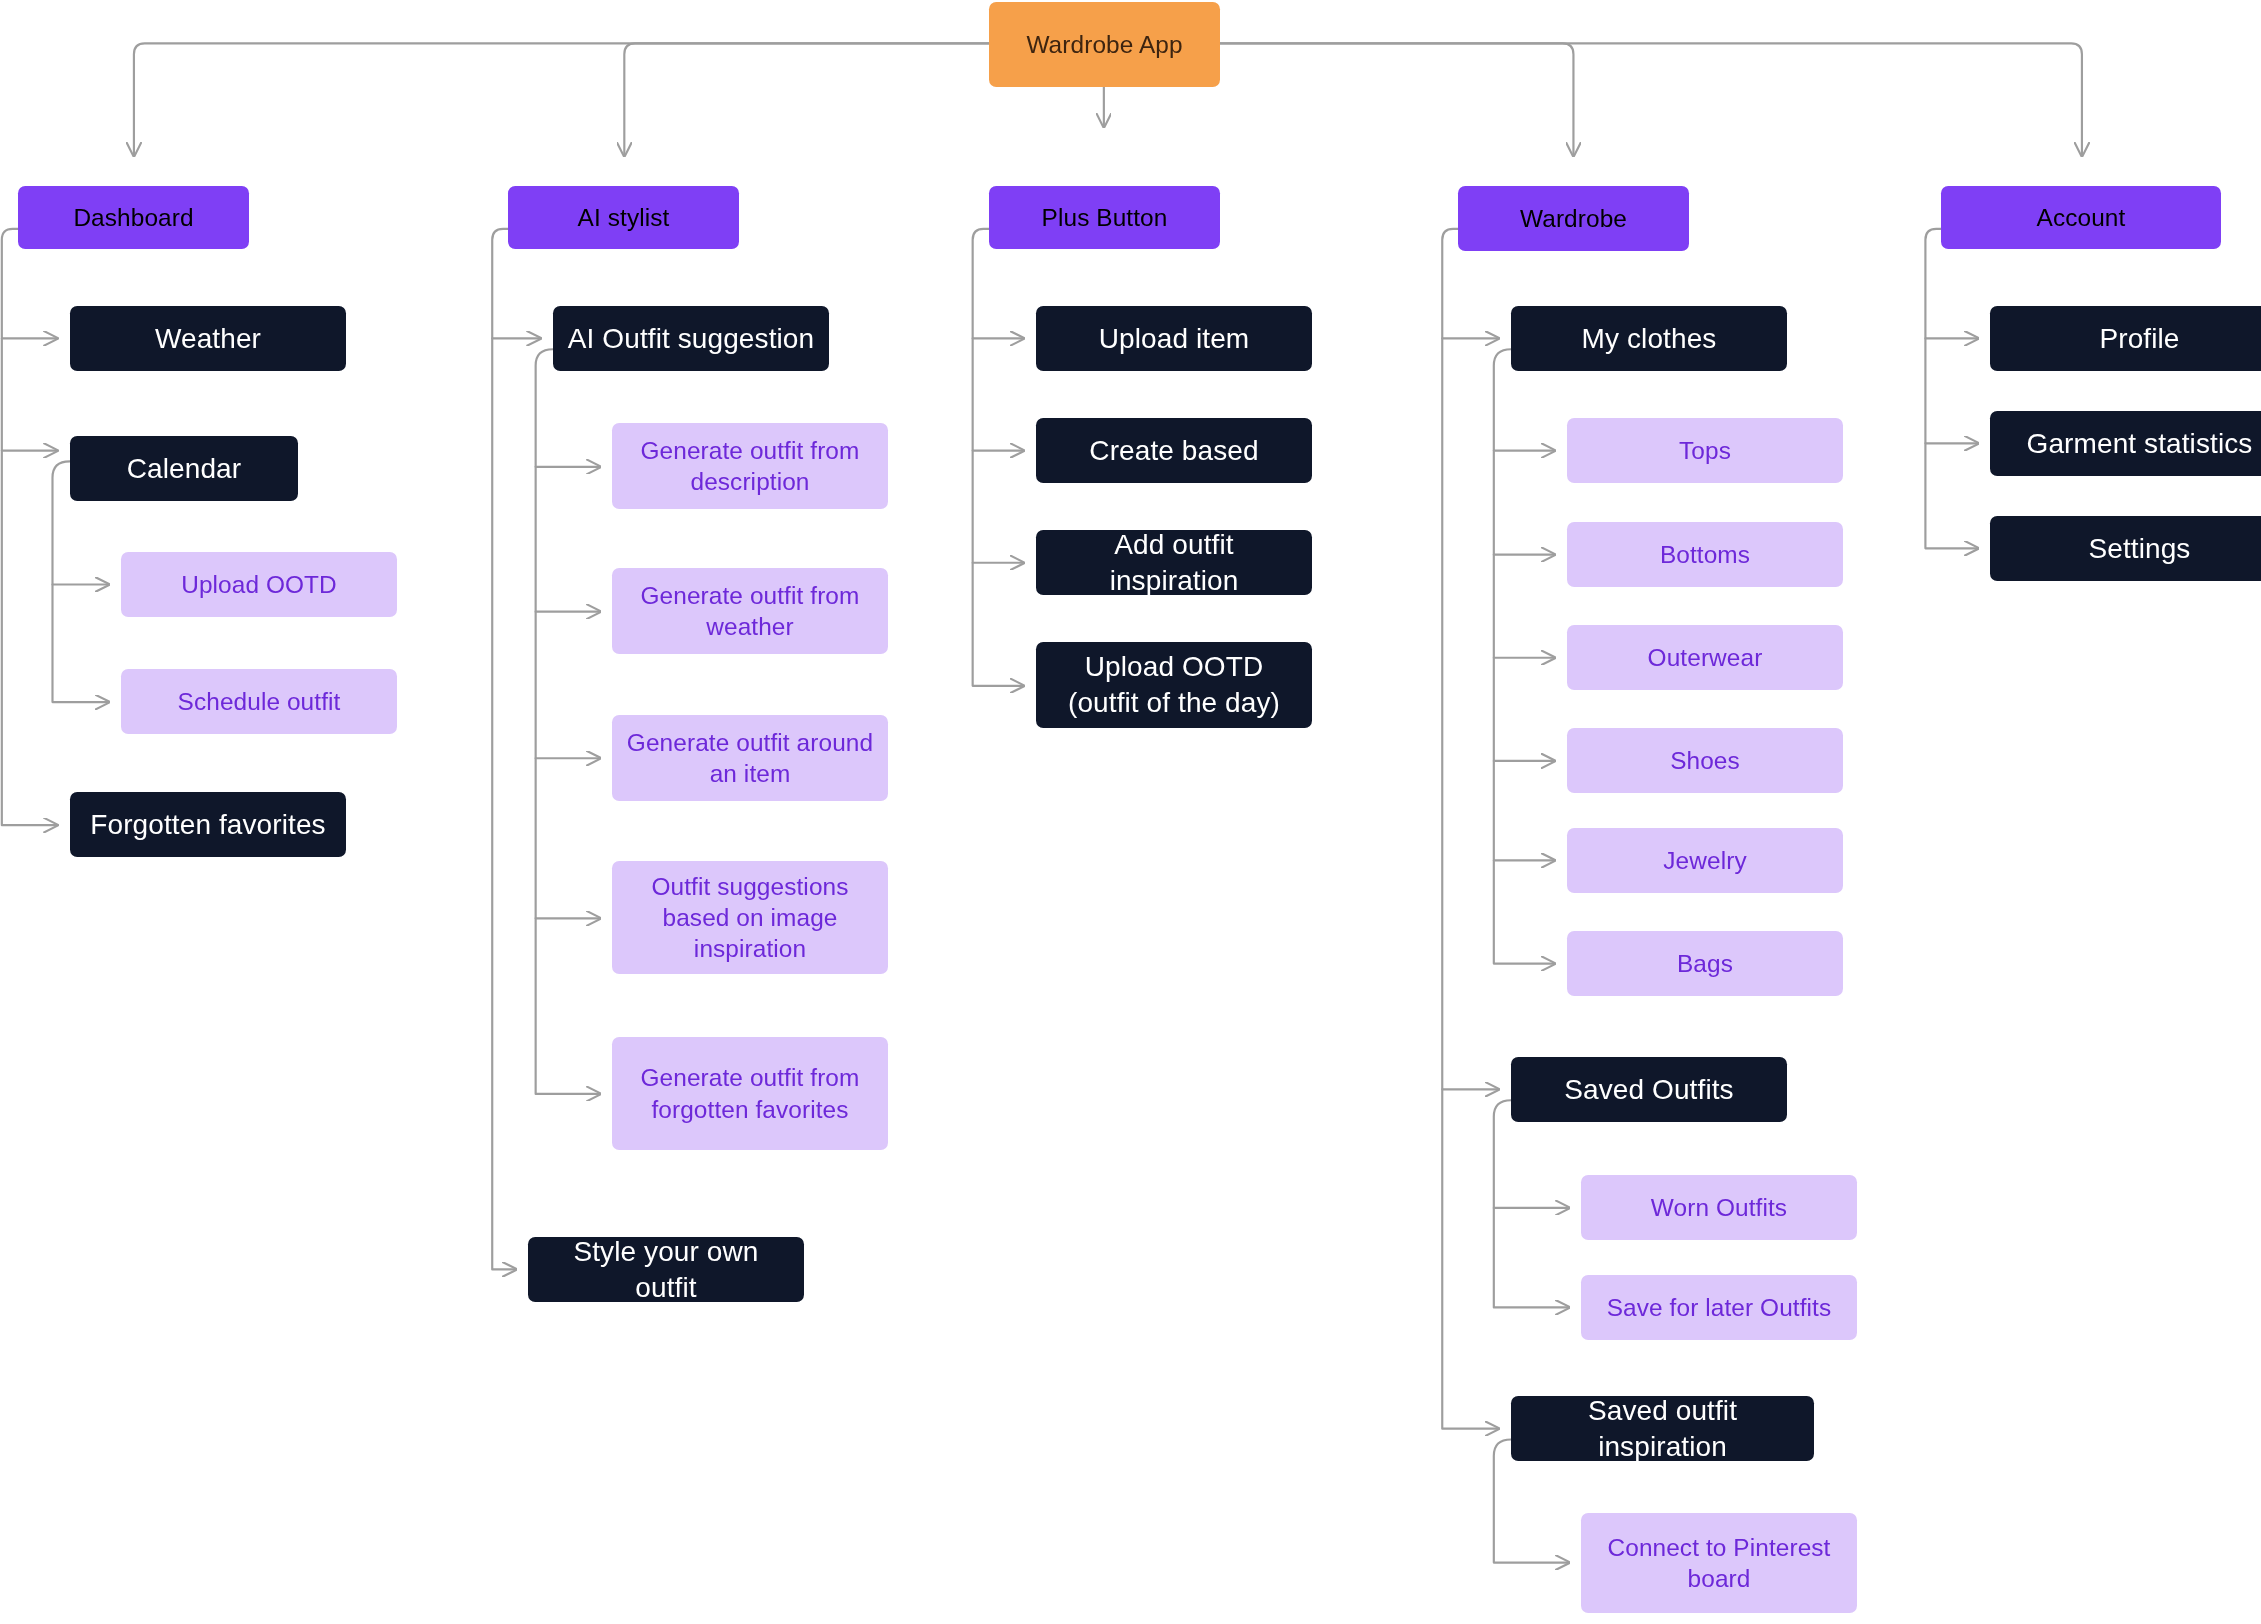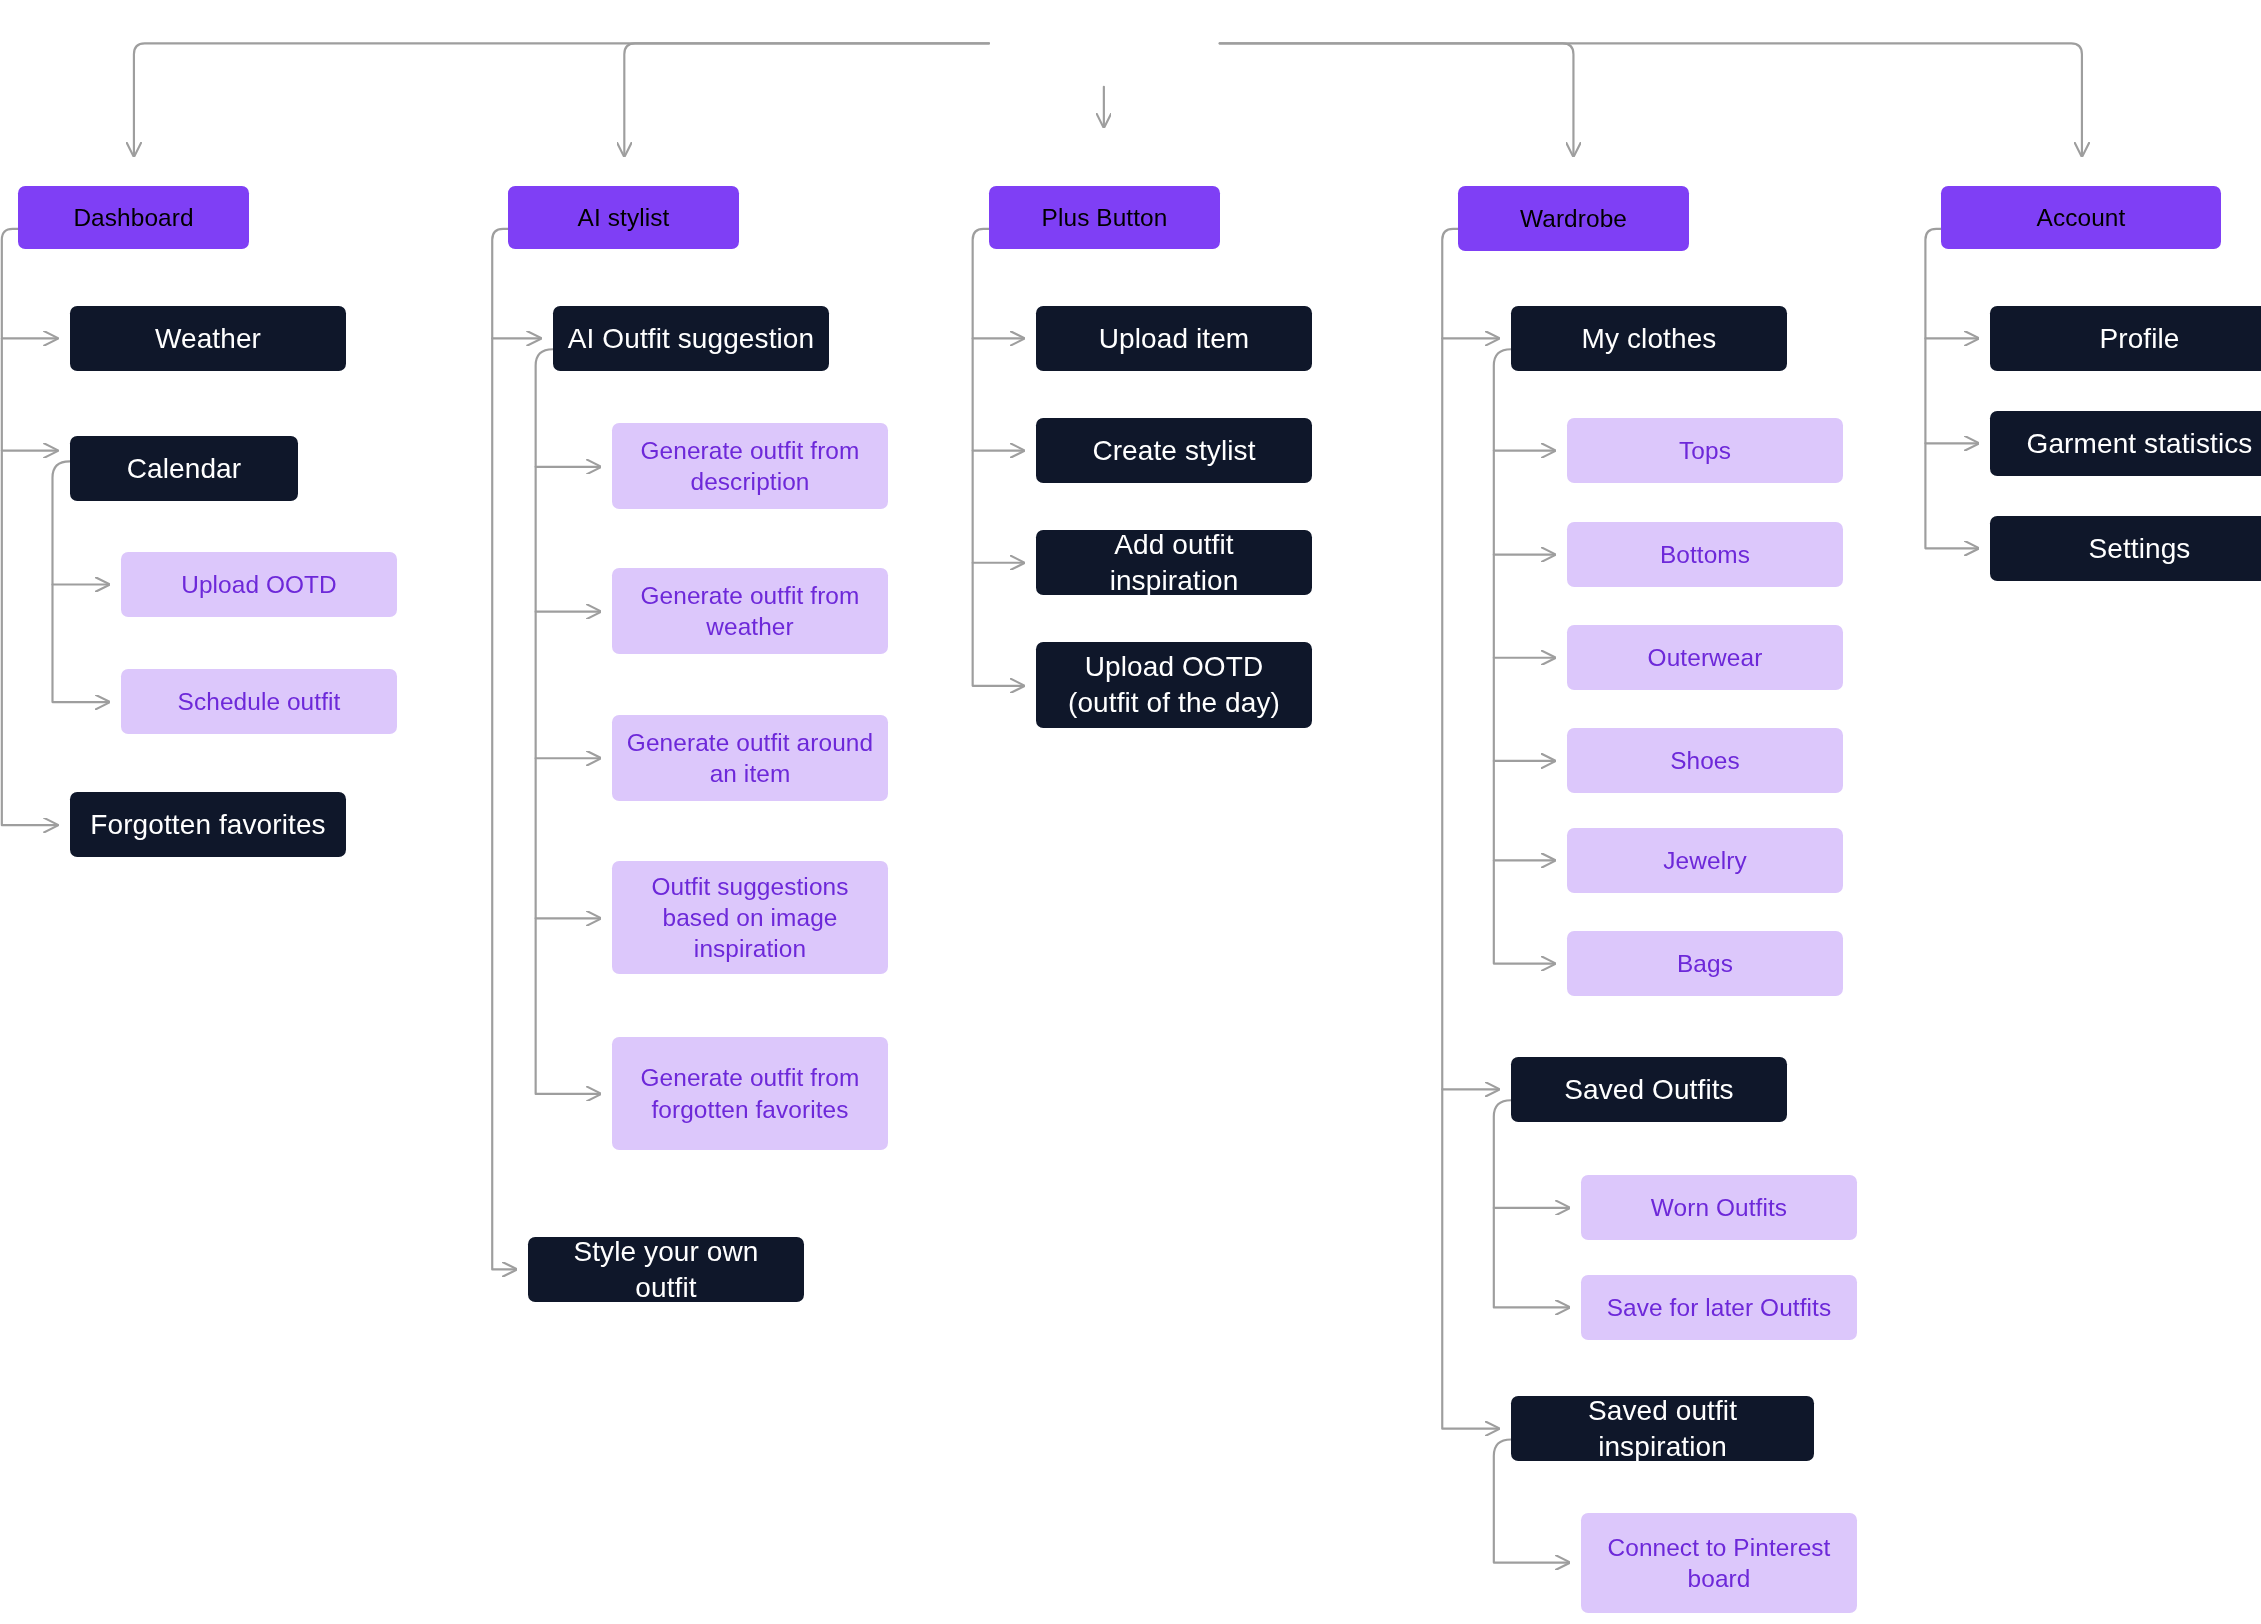--- a/index.html
+++ b/index.html
@@ -110,40 +110,41 @@
       <path d="M 1670 1216 Q 1651 1216 1651 1234 L 1651 1335 L 1734 1335" marker-end="url(#arrow)"></path>
       <path d="M 1651 1335 L 1651 1445 L 1734 1445" marker-end="url(#arrow)"></path>
       <path d="M 1670 1591 Q 1651 1591 1651 1609 L 1651 1727 L 1734 1727" marker-end="url(#arrow)"></path>
 
       <path d="M 2146 253 L 2140 253 Q 2128 253 2128 265 L 2128 374 L 2186 374" marker-end="url(#arrow)"></path>
       <path d="M 2128 374 L 2128 490 L 2186 490" marker-end="url(#arrow)"></path>
       <path d="M 2128 490 L 2128 606 L 2186 606" marker-end="url(#arrow)"></path>
     </g>
   </svg>
 
+  <div class="node lvl-root" style="left: 989px; top: 1.8px; width: 231px; height: 85px;">Wardrobe App</div>
 
   <div class="node lvl-1" style="left: 18px; top: 186px; width: 231px; height: 63px;">Dashboard</div>
   <div class="node lvl-2" style="left: 70px; top: 306px; width: 276px; height: 65px;">Weather</div>
   <div class="node lvl-2" style="left: 70px; top: 436px; width: 228px; height: 65px;">Calendar</div>
   <div class="node lvl-3" style="left: 121px; top: 669px; width: 276px; height: 65px;">Schedule outfit</div>
   <div class="node lvl-3" style="left: 121px; top: 552px; width: 276px; height: 65px;">Upload OOTD</div>
   <div class="node lvl-2" style="left: 70px; top: 792px; width: 276px; height: 65px;">Forgotten favorites</div>
 
   <div class="node lvl-1" style="left: 508px; top: 186px; width: 231px; height: 63px;">AI stylist</div>
   <div class="node lvl-2" style="left: 553px; top: 306px; width: 276px; height: 65px;">AI Outfit suggestion</div>
   <div class="node lvl-3" style="left: 612px; top: 423px; width: 276px; height: 86px;">Generate outfit from description</div>
   <div class="node lvl-3" style="left: 612px; top: 568px; width: 276px; height: 86px;">Generate outfit from weather</div>
   <div class="node lvl-3" style="left: 612px; top: 715px; width: 276px; height: 86px;">Generate outfit around an item</div>
   <div class="node lvl-3" style="left: 612px; top: 861px; width: 276px; height: 113px;">Outfit suggestions based on image inspiration</div>
   <div class="node lvl-3" style="left: 612px; top: 1037px; width: 276px; height: 113px;">Generate outfit from forgotten favorites</div>
   <div class="node lvl-2" style="left: 528px; top: 1237px; width: 276px; height: 65px;">Style your own outfit</div>
 
   <div class="node lvl-1" style="left: 989px; top: 186px; width: 231px; height: 63px;">Plus Button</div>
   <div class="node lvl-2" style="left: 1036px; top: 306px; width: 276px; height: 65px;">Upload item</div>
-  <div class="node lvl-2" style="left: 1036px; top: 418px; width: 276px; height: 65px;">Create stylist</div>
+  <div class="node lvl-2" style="left: 1036px; top: 418px; width: 276px; height: 65px;">Create based</div>
   <div class="node lvl-2" style="left: 1036px; top: 530px; width: 276px; height: 65px;">Add outfit inspiration</div>
   <div class="node lvl-2" style="left: 1036px; top: 642px; width: 276px; height: 86px;">Upload OOTD (outfit of the day)</div>
 
   <div class="node lvl-1" style="left: 1458px; top: 186px; width: 231px; height: 65px;">Wardrobe</div>
   <div class="node lvl-2" style="left: 1511px; top: 306px; width: 276px; height: 65px;">My clothes</div>
   <div class="node lvl-3" style="left: 1567px; top: 418px; width: 276px; height: 65px;">Tops</div>
   <div class="node lvl-3" style="left: 1567px; top: 522px; width: 276px; height: 65px;">Bottoms</div>
   <div class="node lvl-3" style="left: 1567px; top: 625px; width: 276px; height: 65px;">Outerwear</div>
   <div class="node lvl-3" style="left: 1567px; top: 728px; width: 276px; height: 65px;">Shoes</div>
   <div class="node lvl-3" style="left: 1567px; top: 828px; width: 276px; height: 65px;">Jewelry</div>

